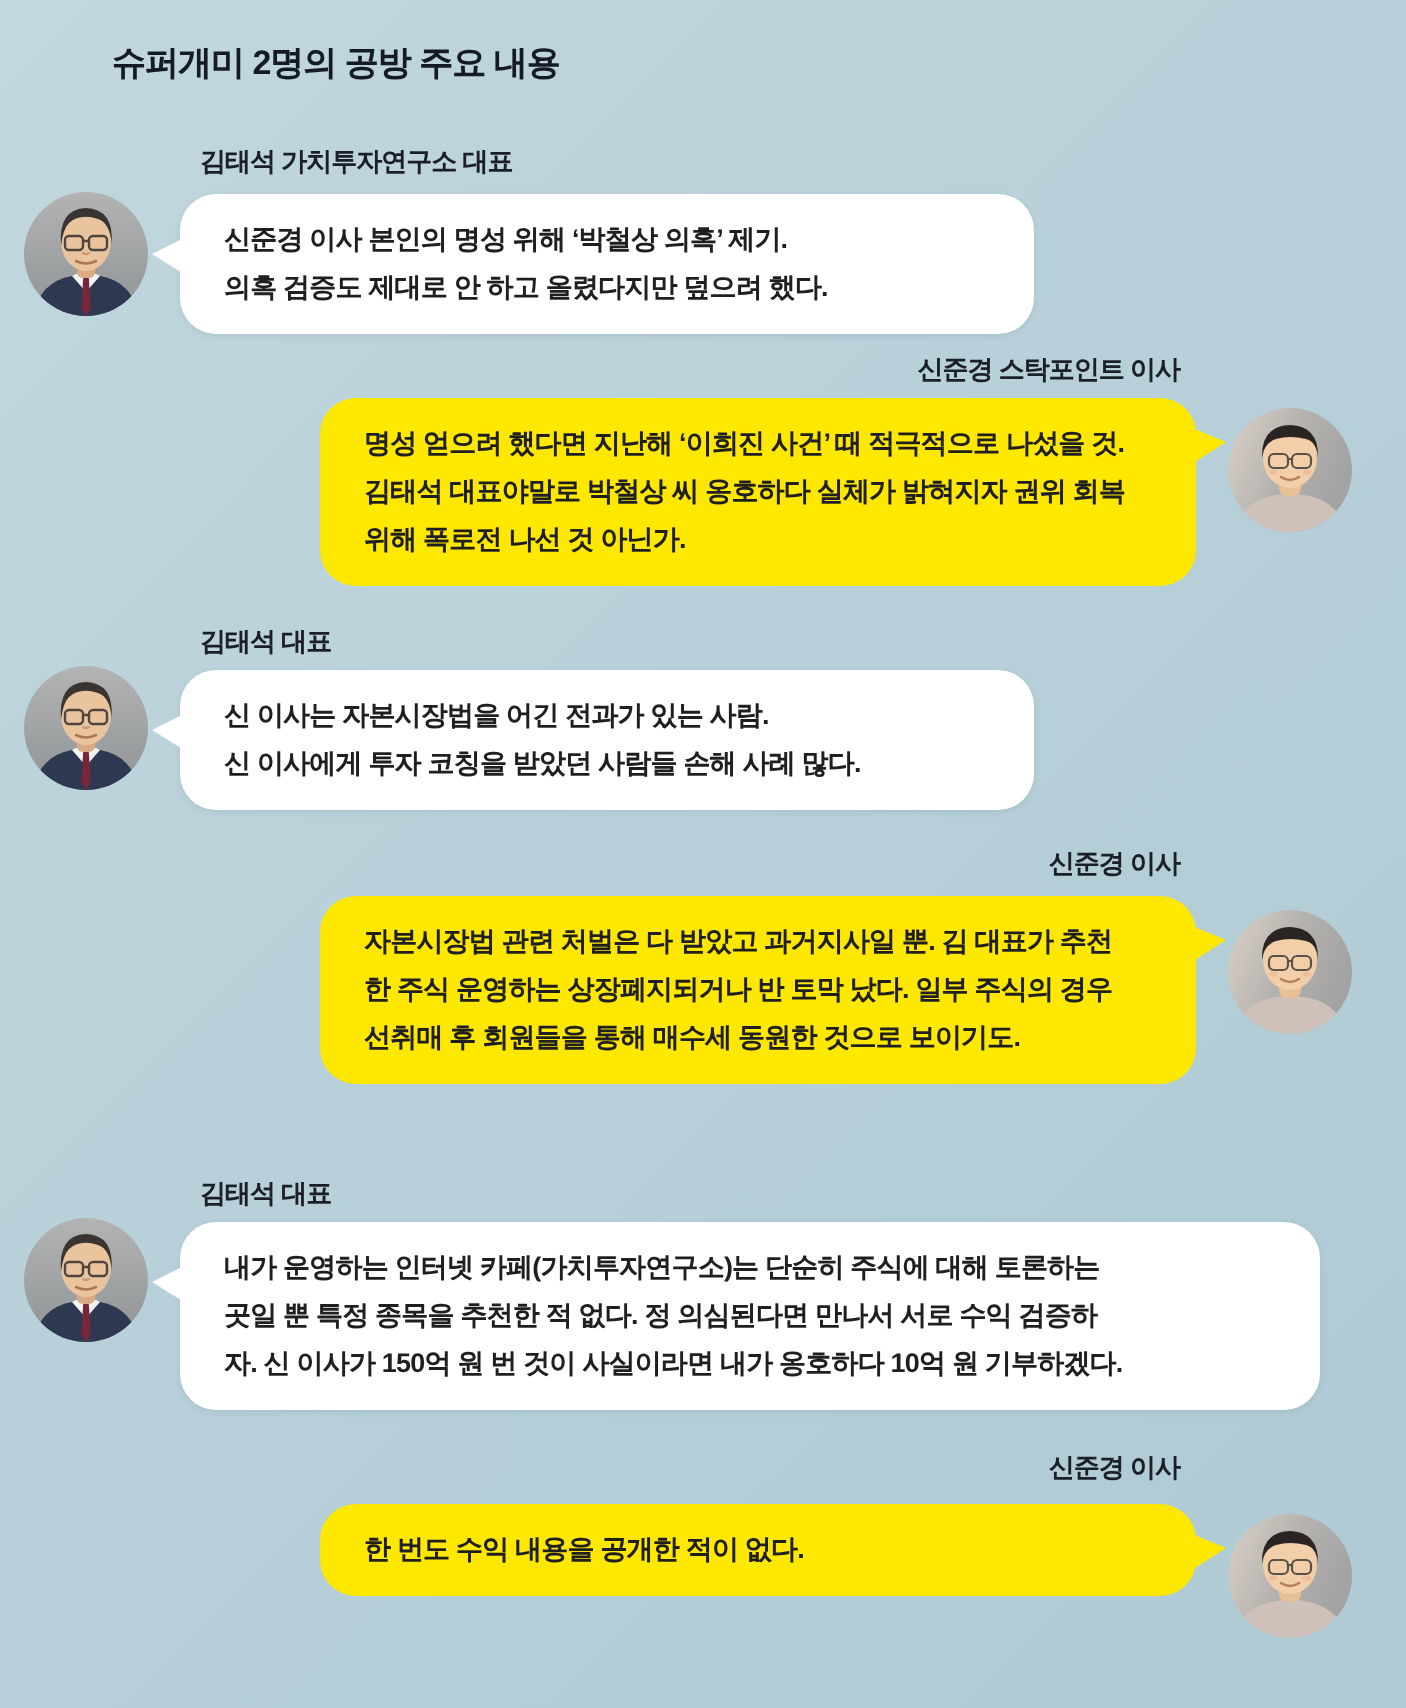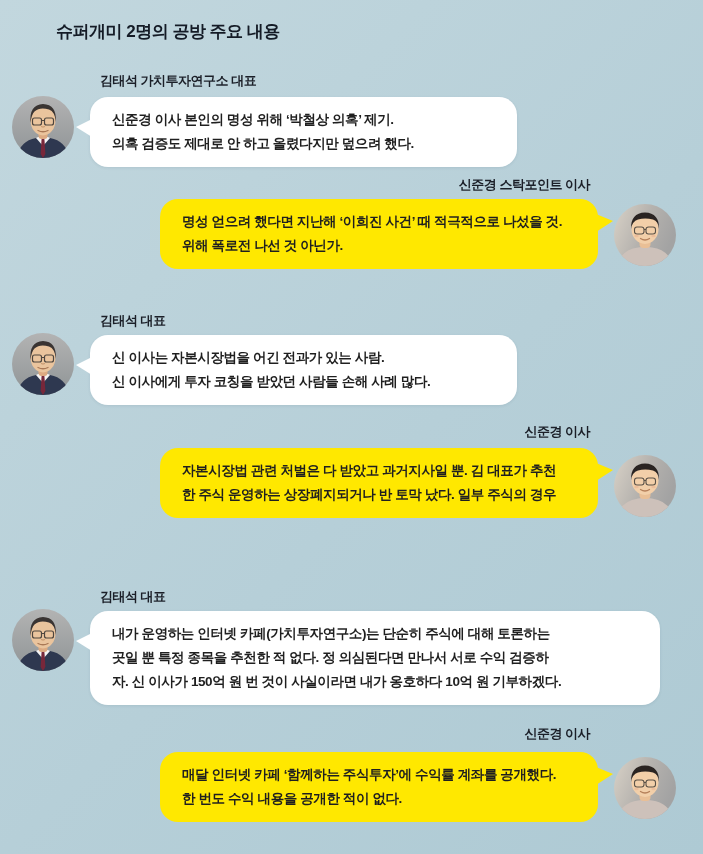--- a/index.html
+++ b/index.html
@@ -180,20 +180,21 @@
       <div class="line">신준경 이사 본인의 명성 위해 ‘박철상 의혹’ 제기.</div>
       <div class="line">의혹 검증도 제대로 안 하고 올렸다지만 덮으려 했다.</div>
     </div>
   </section>
 
   <section class="msg right m1">
     <div class="speaker-label">신준경 스탁포인트 이사</div>
     <div class="bubble yellow">
       <span class="tail"></span>
       <div class="line">명성 얻으려 했다면 지난해 ‘이희진 사건’ 때 적극적으로 나섰을 것.</div>
+      <div class="line">김태석 대표야말로 박철상 씨 옹호하다 실체가 밝혀지자 권위 회복</div>
       <div class="line">위해 폭로전 나선 것 아닌가.</div>
     </div>
     <span class="avatar">
       <svg width="62" height="62">
           <use href="#avatar-shin"></use>
         </svg>
     </span>
   </section>
 
   <section class="msg left m2">
@@ -209,20 +210,21 @@
       <div class="line">신 이사에게 투자 코칭을 받았던 사람들 손해 사례 많다.</div>
     </div>
   </section>
 
   <section class="msg right m3">
     <div class="speaker-label">신준경 이사</div>
     <div class="bubble yellow">
       <span class="tail"></span>
       <div class="line">자본시장법 관련 처벌은 다 받았고 과거지사일 뿐. 김 대표가 추천</div>
       <div class="line">한 주식 운영하는 상장폐지되거나 반 토막 났다. 일부 주식의 경우</div>
+      <div class="line">선취매 후 회원들을 통해 매수세 동원한 것으로 보이기도.</div>
     </div>
     <span class="avatar">
       <svg width="62" height="62">
           <use href="#avatar-shin"></use>
         </svg>
     </span>
   </section>
 
   <section class="msg left m4">
     <div class="speaker-label">김태석 대표</div>
@@ -236,21 +238,20 @@
       <div class="line">내가 운영하는 인터넷 카페(가치투자연구소)는 단순히 주식에 대해 토론하는</div>
       <div class="line">곳일 뿐 특정 종목을 추천한 적 없다. 정 의심된다면 만나서 서로 수익 검증하</div>
       <div class="line">자. 신 이사가 150억 원 번 것이 사실이라면 내가 옹호하다 10억 원 기부하겠다.</div>
     </div>
   </section>
 
   <section class="msg right m5">
     <div class="speaker-label">신준경 이사</div>
     <div class="bubble yellow">
       <span class="tail"></span>
-      <div class="line">매달 인터넷 카페 ‘함께하는 주식투자’에 수익률 계좌를 공개했다.</div>
       <div class="line">한 번도 수익 내용을 공개한 적이 없다.</div>
     </div>
     <span class="avatar">
       <svg width="62" height="62">
           <use href="#avatar-shin"></use>
         </svg>
     </span>
   </section>
 
 </div>

